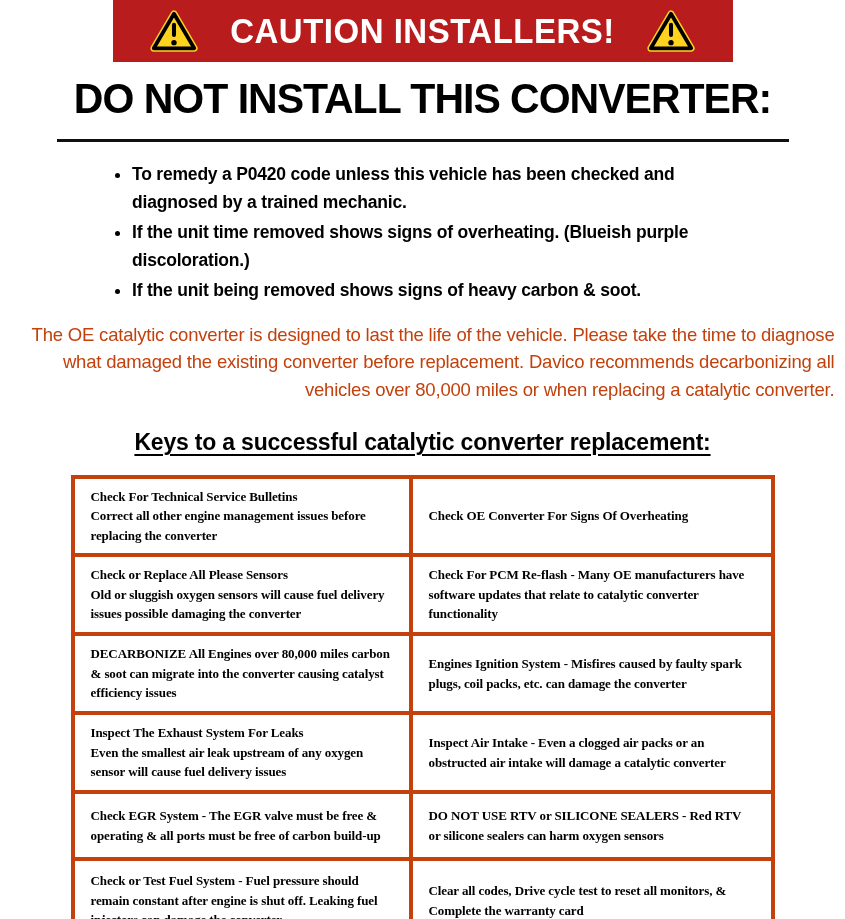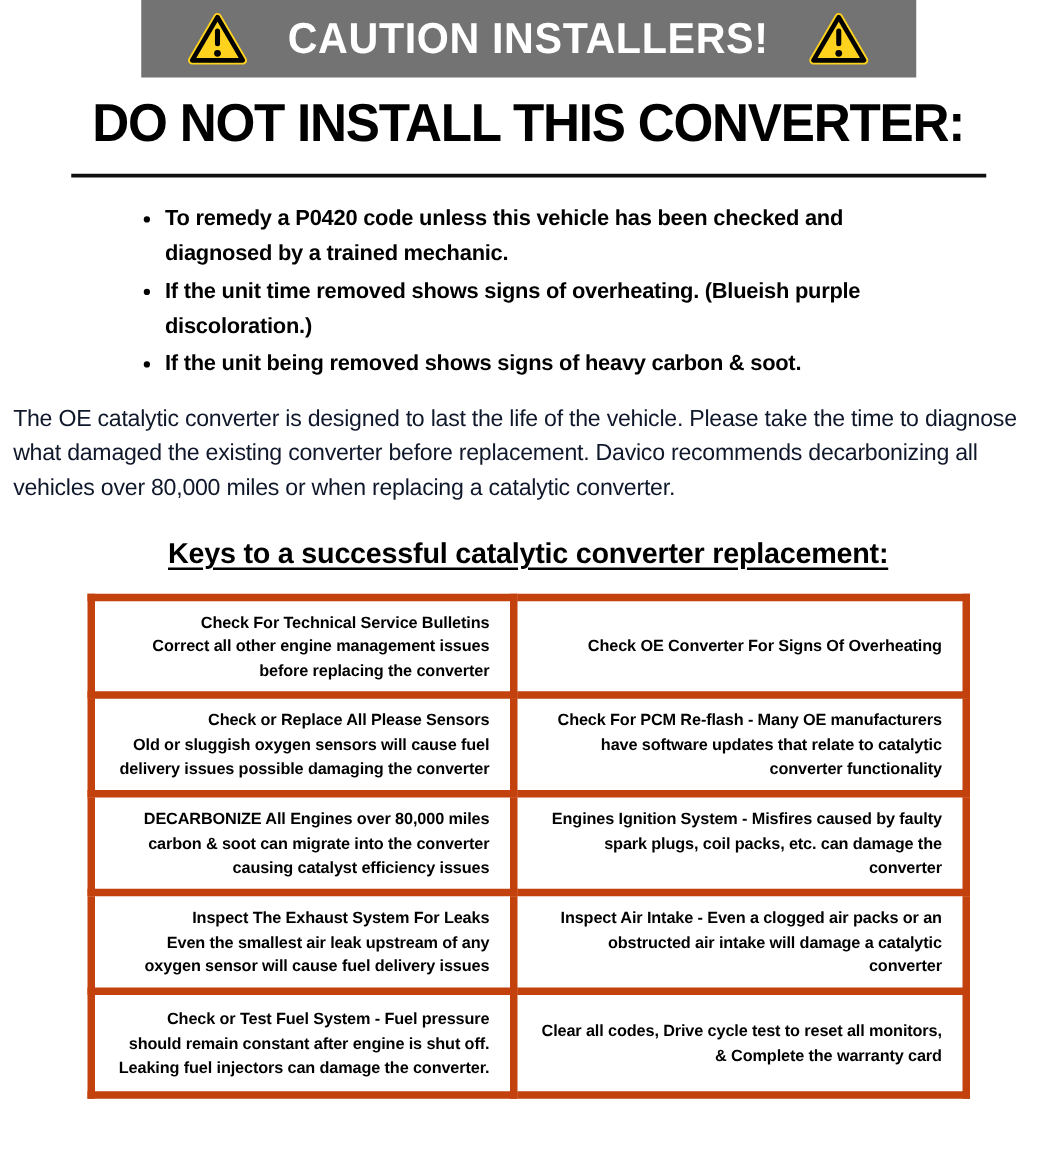--- a/index.html
+++ b/index.html
@@ -60,25 +60,25 @@
     font-weight: 700;
     line-height: 1.6;
     letter-spacing: -0.2px;
   }
   .warning-list li { margin-bottom: 2px; }
 
   
   .intro {
     width: 824px;
     margin: 17px auto 0;
-    text-align: left;
+    text-align: right;
     font-size: 18.5px;
     font-weight: 400;
     line-height: 1.48;
-    color: #0f172a;
+    color: #c2410c;
     letter-spacing: -0.2px;
   }
 
   
   .keys-heading {
     margin: 26px 0 0;
     text-align: center;
     font-size: 23px;
     font-weight: 800;
     text-decoration: underline;
@@ -88,43 +88,44 @@
   }
 
   
   table.keys-table {
     width: 700px;
     margin: 19px auto 0;
     border-collapse: collapse;
     table-layout: fixed;
   }
   table.keys-table td {
-    border: 6px solid #c2410c;
+    border: 4px solid #c2410c;
     font-size: 13px;
     font-weight: 700;
-    text-align: right;
+    text-align: left;
     vertical-align: middle;
     padding: 6px 16px;
     line-height: 1.5;
     white-space: pre-line;
     letter-spacing: -0.1px;
+    font-family: Liberation Serif, serif;
   }
   td.col-left  { width: 338px; }
   td.col-right { width: 362px; }
   tr.r1 { height: 78px; }
   tr.r2 { height: 79px; }
   tr.r3 { height: 79px; margin-left: 40px; }
   tr.r4 { height: 79px; }
   tr.r5 { height: 67px; }
   tr.r6 { height: 83px; }
 </style>
 </head>
 <body>
 
-<div class="banner" style="background: #737373; gap: 32px;">
+<div class="banner" style="background: #b91c1c; gap: 32px;">
   <svg class="warn-icon" viewBox="0 0 64 56" aria-hidden="true">
     <path d="M32 5 L59 51 H5 Z" fill="#FFD21E" stroke="#FFD21E" stroke-width="9" stroke-linejoin="round"></path>
     <path d="M32 5 L59 51 H5 Z" fill="#FFD21E" stroke="#000" stroke-width="5" stroke-linejoin="round"></path>
     <rect x="29.3" y="17" width="5.4" height="19" rx="2.7" fill="#000"></rect>
     <circle cx="32" cy="43.5" r="3.6" fill="#000"></circle>
   </svg>
   <span class="banner-title" style="color: rgb(255, 255, 255);">CAUTION INSTALLERS!</span>
   <svg class="warn-icon" viewBox="0 0 64 56" aria-hidden="true">
     <path d="M32 5 L59 51 H5 Z" fill="#FFD21E" stroke="#FFD21E" stroke-width="9" stroke-linejoin="round"></path>
     <path d="M32 5 L59 51 H5 Z" fill="#FFD21E" stroke="#000" stroke-width="5" stroke-linejoin="round"></path>
@@ -161,18 +162,22 @@
     </tr>
     <tr class="r3">
       <td class="col-left">DECARBONIZE All Engines over 80,000 miles carbon &amp; soot can migrate into the converter causing catalyst efficiency issues</td>
       <td class="col-right">Engines Ignition System - Misfires caused by faulty spark plugs, coil packs, etc. can damage the converter</td>
     </tr>
     <tr class="r4">
       <td class="col-left">Inspect The Exhaust System For Leaks
 Even the smallest air leak upstream of any oxygen sensor will cause fuel delivery issues</td>
       <td class="col-right">Inspect Air Intake - Even a clogged air packs or an obstructed air intake will damage a catalytic converter</td>
     </tr>
+    <tr class="r5">
+      <td class="col-left">Check EGR System - The EGR valve must be free &amp; operating &amp; all ports must be free of carbon build-up</td>
+      <td class="col-right">DO NOT USE RTV or SILICONE SEALERS - Red RTV or silicone sealers can harm oxygen sensors</td>
+    </tr>
     <tr class="r6">
       <td class="col-left">Check or Test Fuel System - Fuel pressure should remain constant after engine is shut off.  Leaking fuel injectors can damage the converter.</td>
       <td class="col-right">Clear all codes,  Drive cycle test to reset all monitors, &amp; Complete the warranty card</td>
     </tr>
   </tbody>
 </table>
 
 </body></html>

